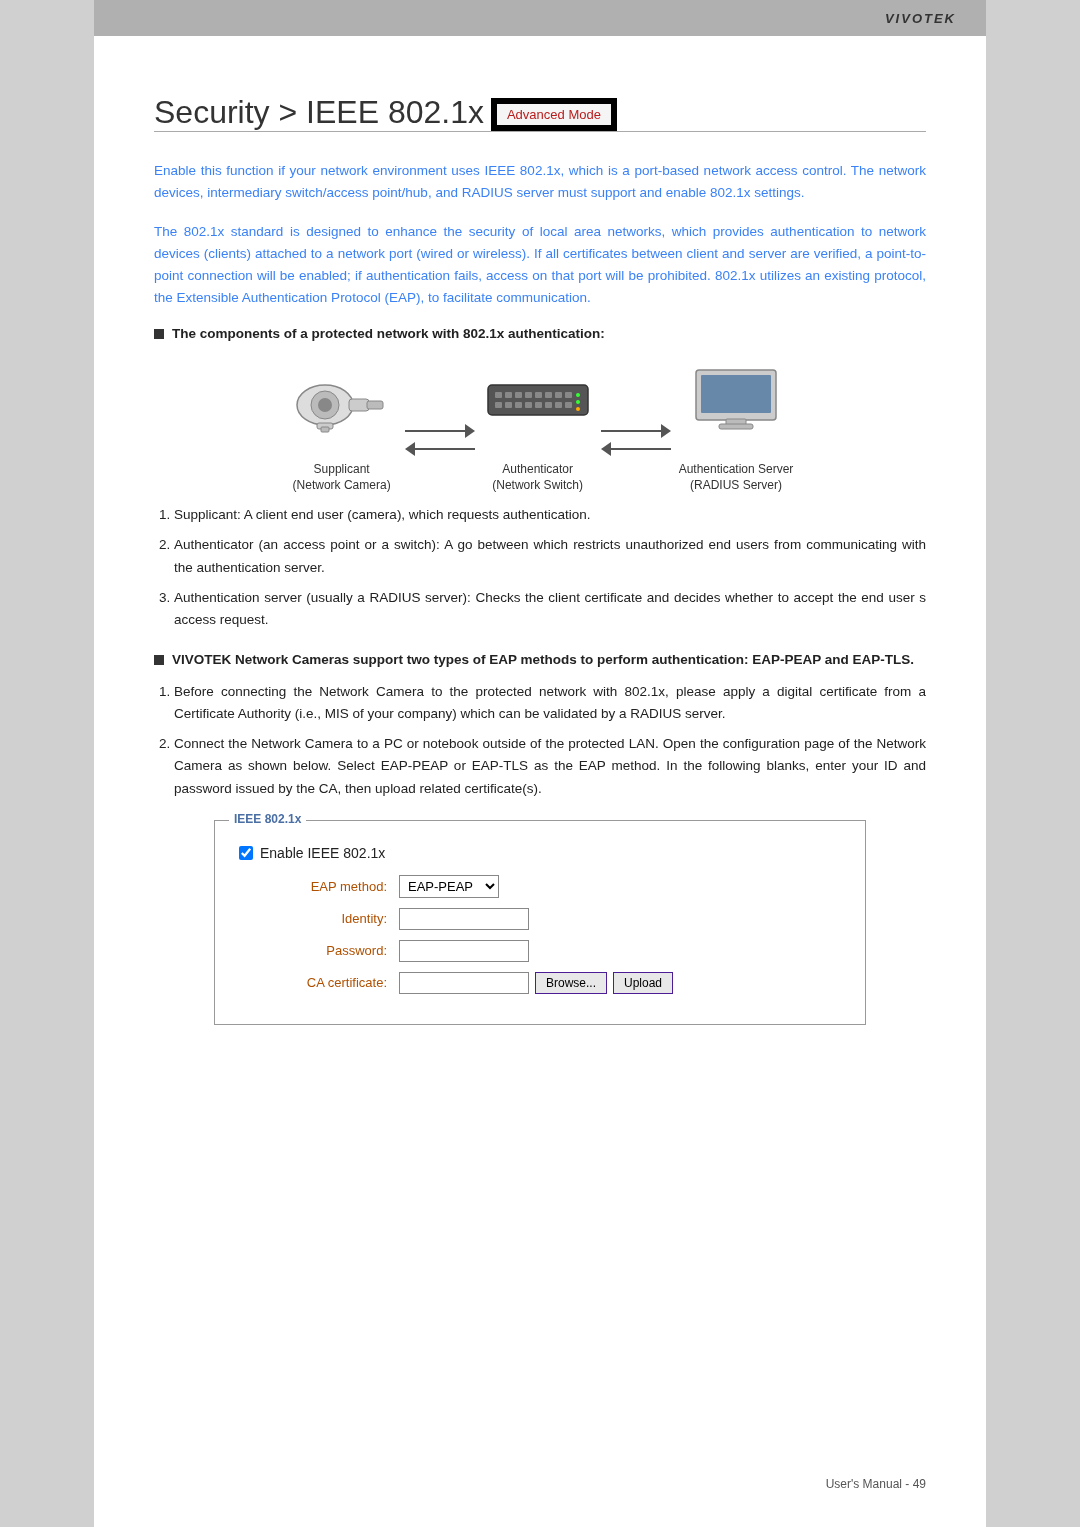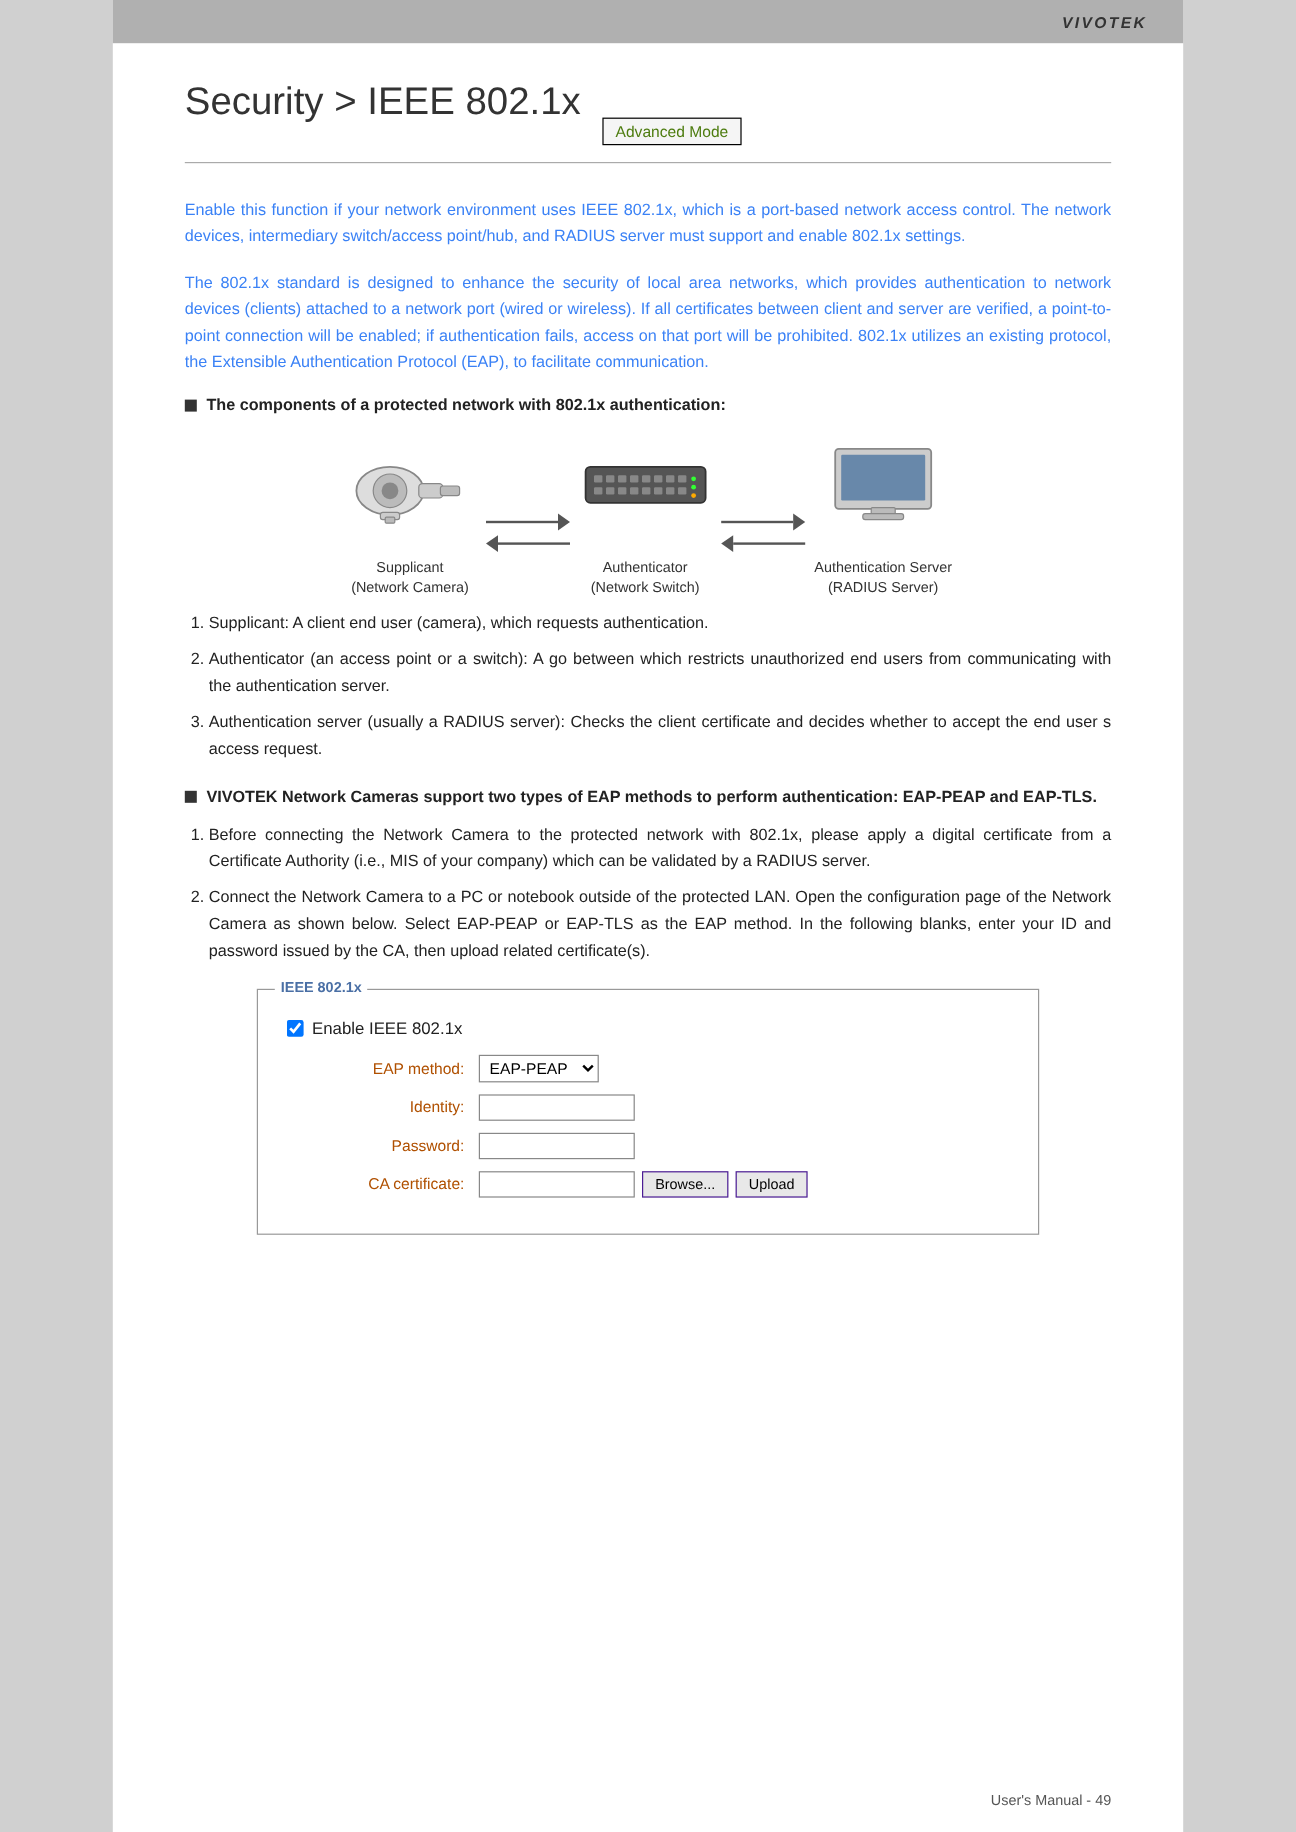--- a/index.html
+++ b/index.html
@@ -32,36 +32,35 @@
       font-weight: bold;
       color: #333;
       font-size: 13px;
       letter-spacing: 2px;
     }
     .content {
       padding: 30px 60px 60px 60px;
     }
     .page-header {
       display: flex;
-      align-items: flex-start;
-      gap: 18px;
+      align-items: flex-end;
+      gap: 7px;
       margin-bottom: 28px;
       border-bottom: 1px solid #aaa;
-      padding-bottom: 14px;
     }
     .page-title {
       font-size: 32px;
       font-weight: 300;
       color: #333;
     }
     .advanced-mode-badge {
-      border: 1px solid #000000;
+      border: 6px solid #000000;
       padding: 3px 10px;
       font-size: 13px;
-      color: #4d7c0f;
+      color: #b91c1c;
       background: #f5f5f5;
       font-weight: normal;
       white-space: nowrap;
       margin-top: 32px;
     }
     .body-text {
       font-size: 13.5px;
       line-height: 1.65;
       color: #3b82f6;
       margin-bottom: 16px;
@@ -250,21 +249,21 @@
       color: #aaa;
       background: #f0f0f0;
     }
     .status-text {
       font-size: 13px;
       color: #b05000;
       padding-right: 12px;
     }
     .footer-bar {
       position: absolute;
-      bottom: 20px;
+      bottom: 36px;
       right: 60px;
       font-size: 12px;
       color: #555;
     }
     .ieee-wrapper {
       position: relative;
       border: 1px solid #999;
       margin: 20px 60px;
       padding: 16px 24px 20px 24px;
     }

